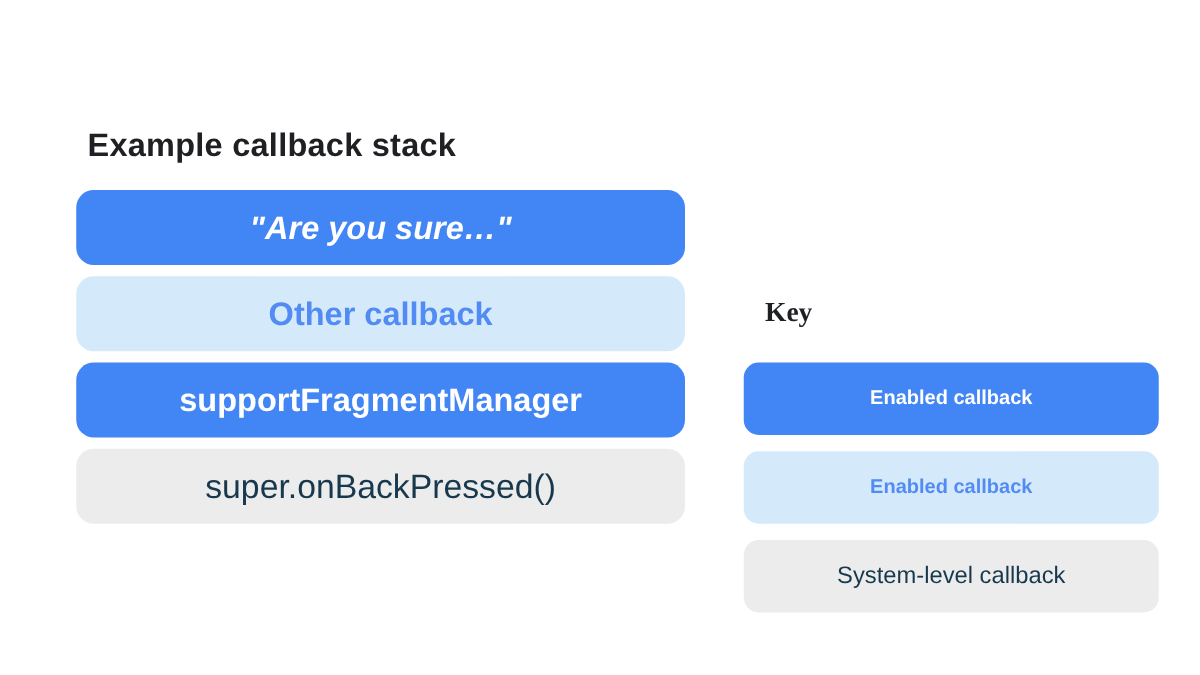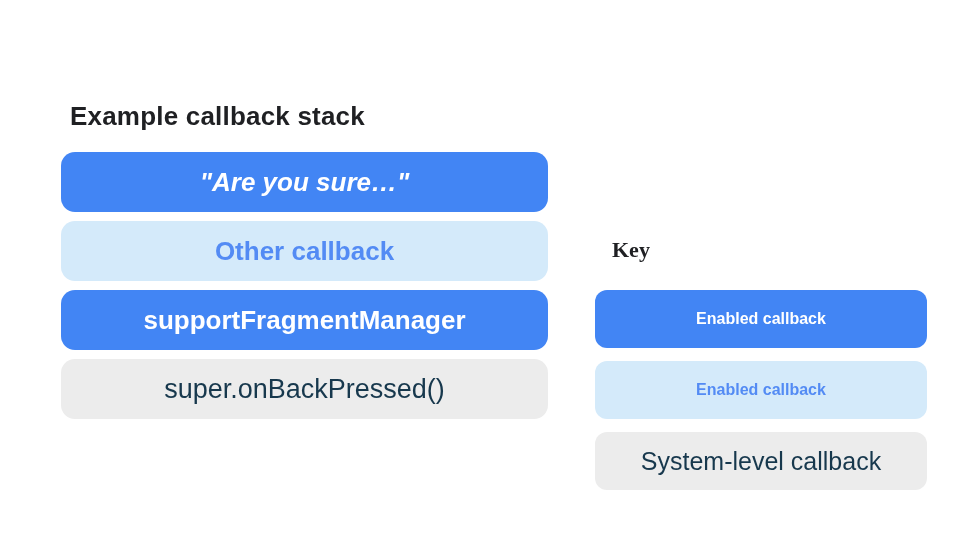--- a/index.html
+++ b/index.html
@@ -74,21 +74,21 @@
     width: 332px;
     display: flex;
     flex-direction: column;
     gap: 13px;
   }
   .key-legend .box {
     height: 58px;
     border-radius: 12px;
     font-size: 16px;
   }
-  .key-legend .box.system { font-size: 25px; }
+  .key-legend .box.system { font-size: 19px; }
 </style>
 </head>
 <body>
 
 <div class="canvas">
 
   <div class="page-title">Example callback stack</div>
 
   <div class="stack">
 

